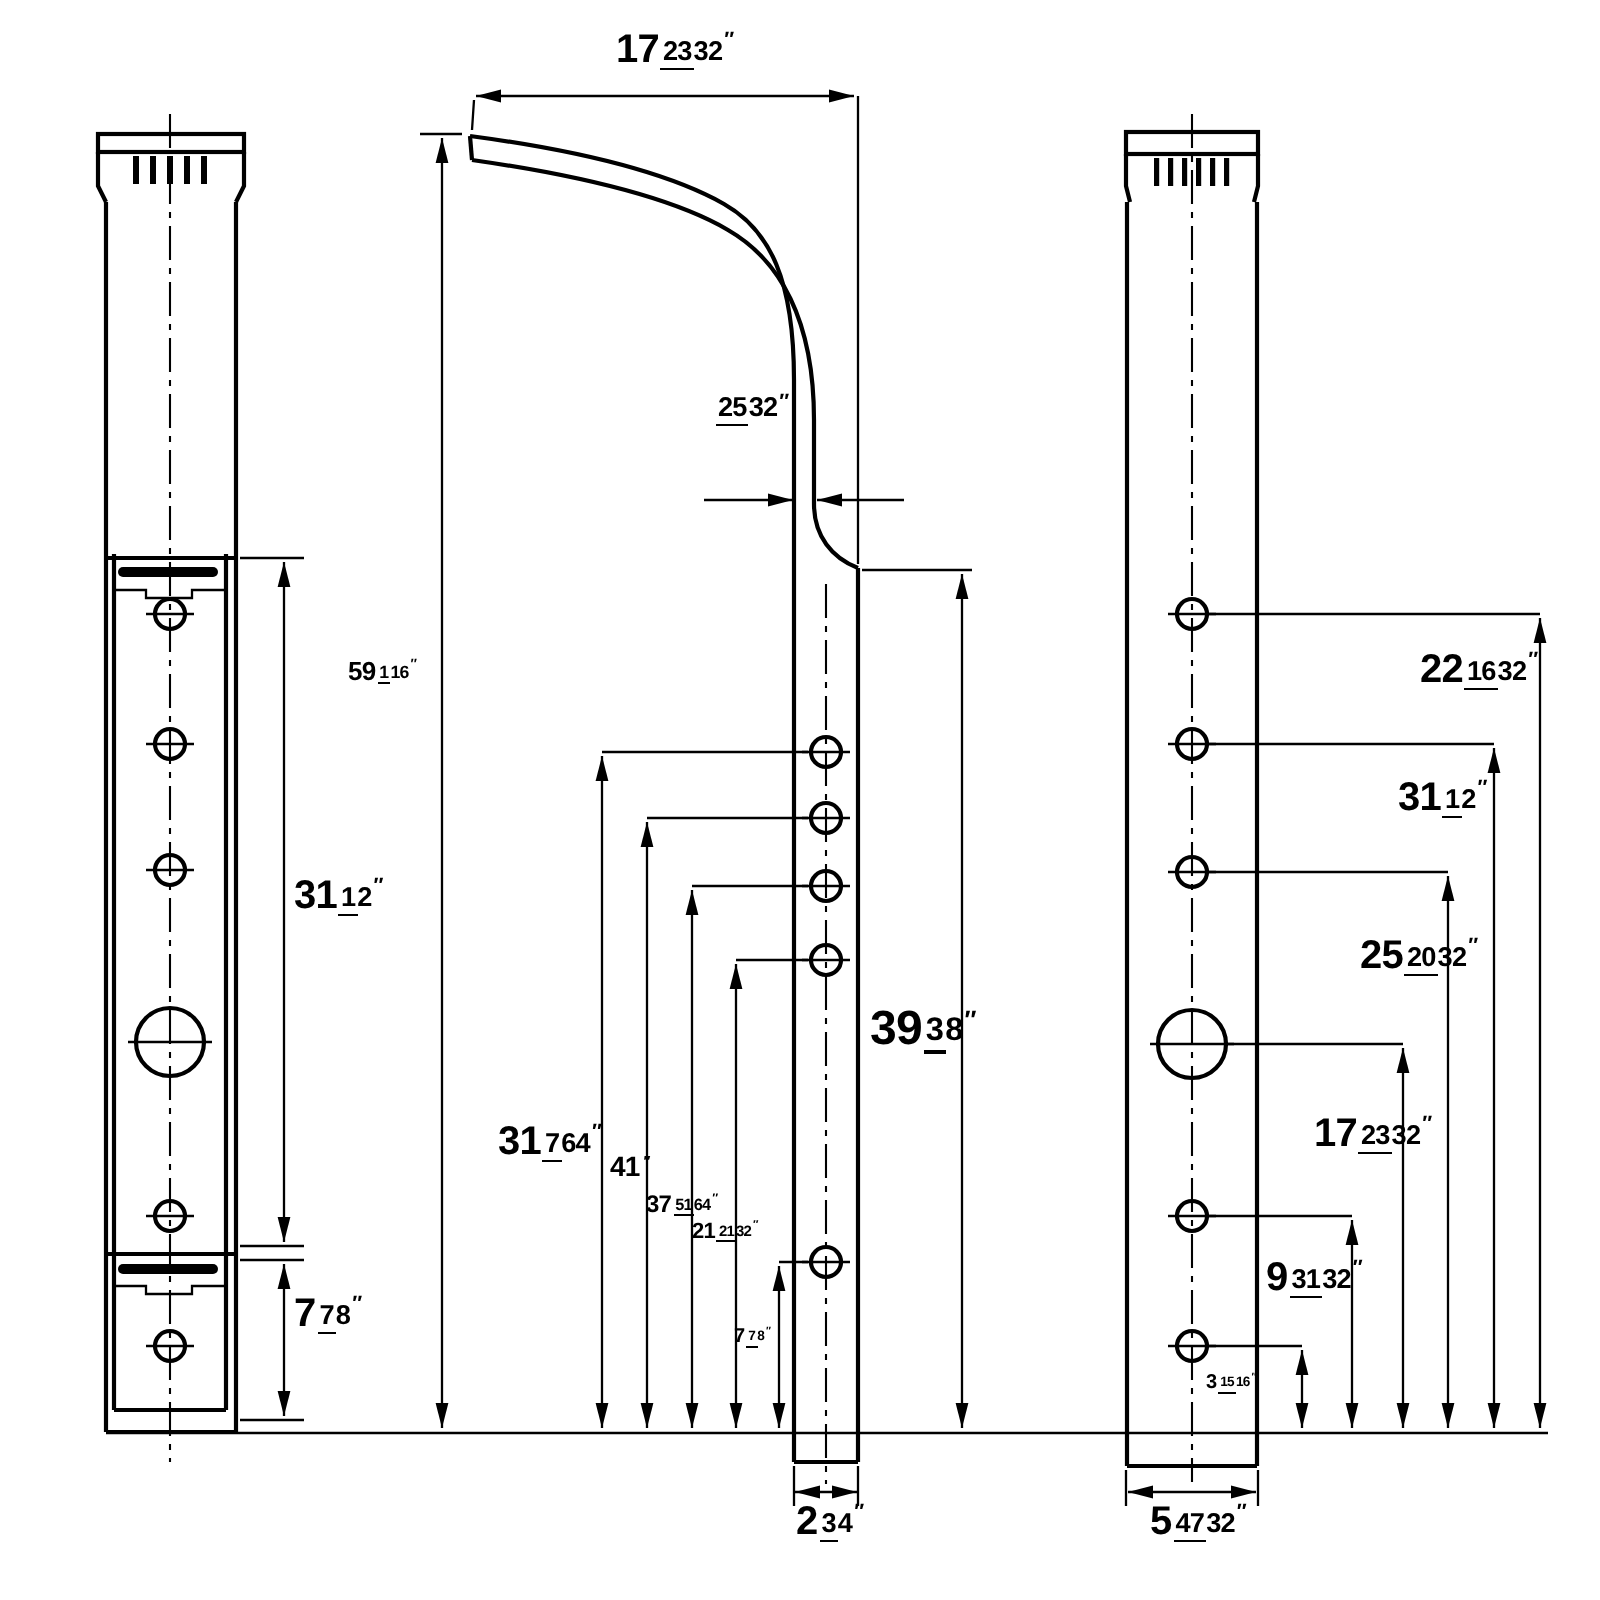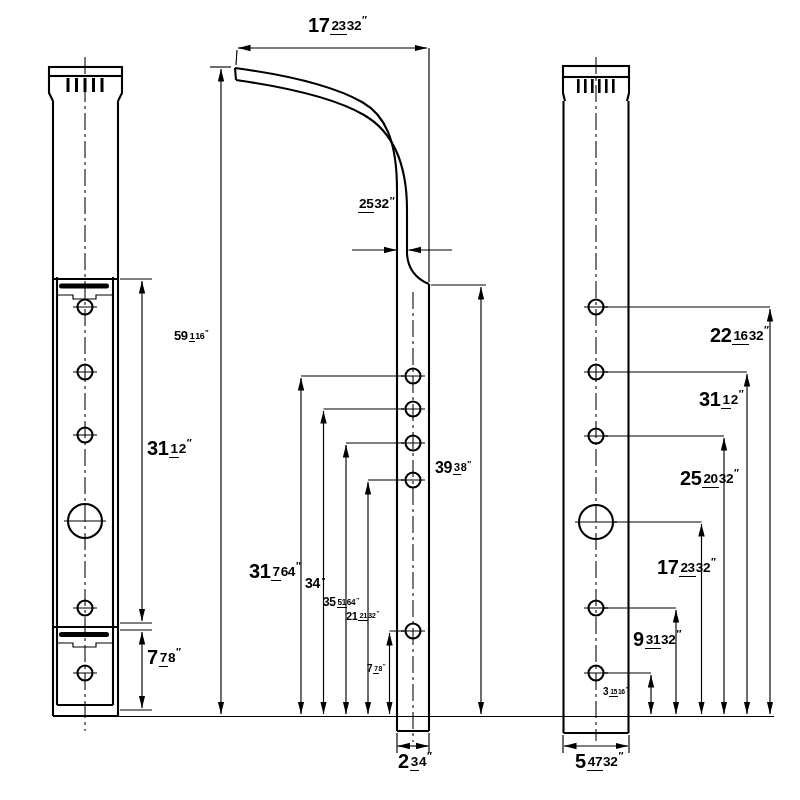--- a/index.html
+++ b/index.html
@@ -177,46 +177,46 @@
 
   <div class="dim-label" style="left:174px;top:330px;font-size:13px">
     <span class="dl-whole">59</span>
     <span class="dl-frac">
           <span class="dl-num">1</span>
           <span class="dl-den">16</span>
         </span>
     <span class="dl-unit">″</span>
   </div>
 
-  <div class="dim-label" style="left:435px;top:460px;font-size:16px">
+  <div class="dim-label" style="left:435px;top:504px;font-size:24px">
     <span class="dl-whole">39</span>
     <span class="dl-frac">
           <span class="dl-num">3</span>
           <span class="dl-den">8</span>
         </span>
     <span class="dl-unit">″</span>
   </div>
 
   <div class="dim-label" style="left:249px;top:562px;font-size:20px">
     <span class="dl-whole">31</span>
     <span class="dl-frac">
           <span class="dl-num">7</span>
           <span class="dl-den">64</span>
         </span>
     <span class="dl-unit">″</span>
   </div>
 
   <div class="dim-label" style="left:305px;top:577px;font-size:14px">
-    <span class="dl-whole">34</span>
+    <span class="dl-whole">41</span>
     <span class="dl-frac"></span>
     <span class="dl-unit">″</span>
   </div>
 
   <div class="dim-label" style="left:323px;top:597px;font-size:12px">
-    <span class="dl-whole">35</span>
+    <span class="dl-whole">37</span>
     <span class="dl-frac">
           <span class="dl-num">51</span>
           <span class="dl-den">64</span>
         </span>
     <span class="dl-unit">″</span>
   </div>
 
   <div class="dim-label" style="left:346px;top:611px;font-size:11px">
     <span class="dl-whole">21</span>
     <span class="dl-frac">

